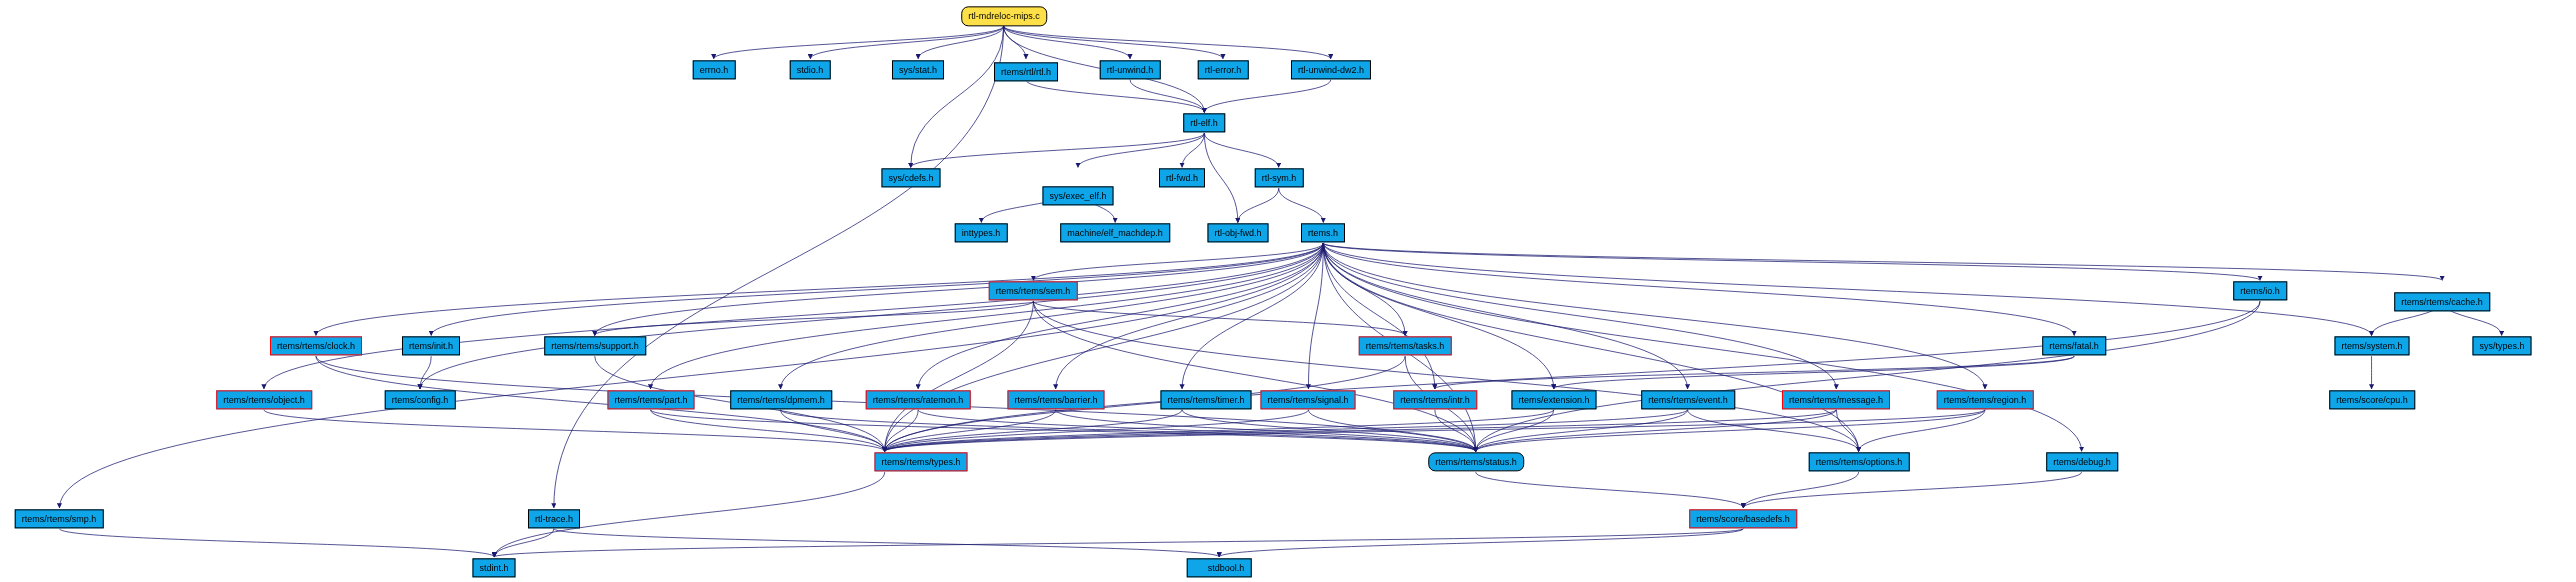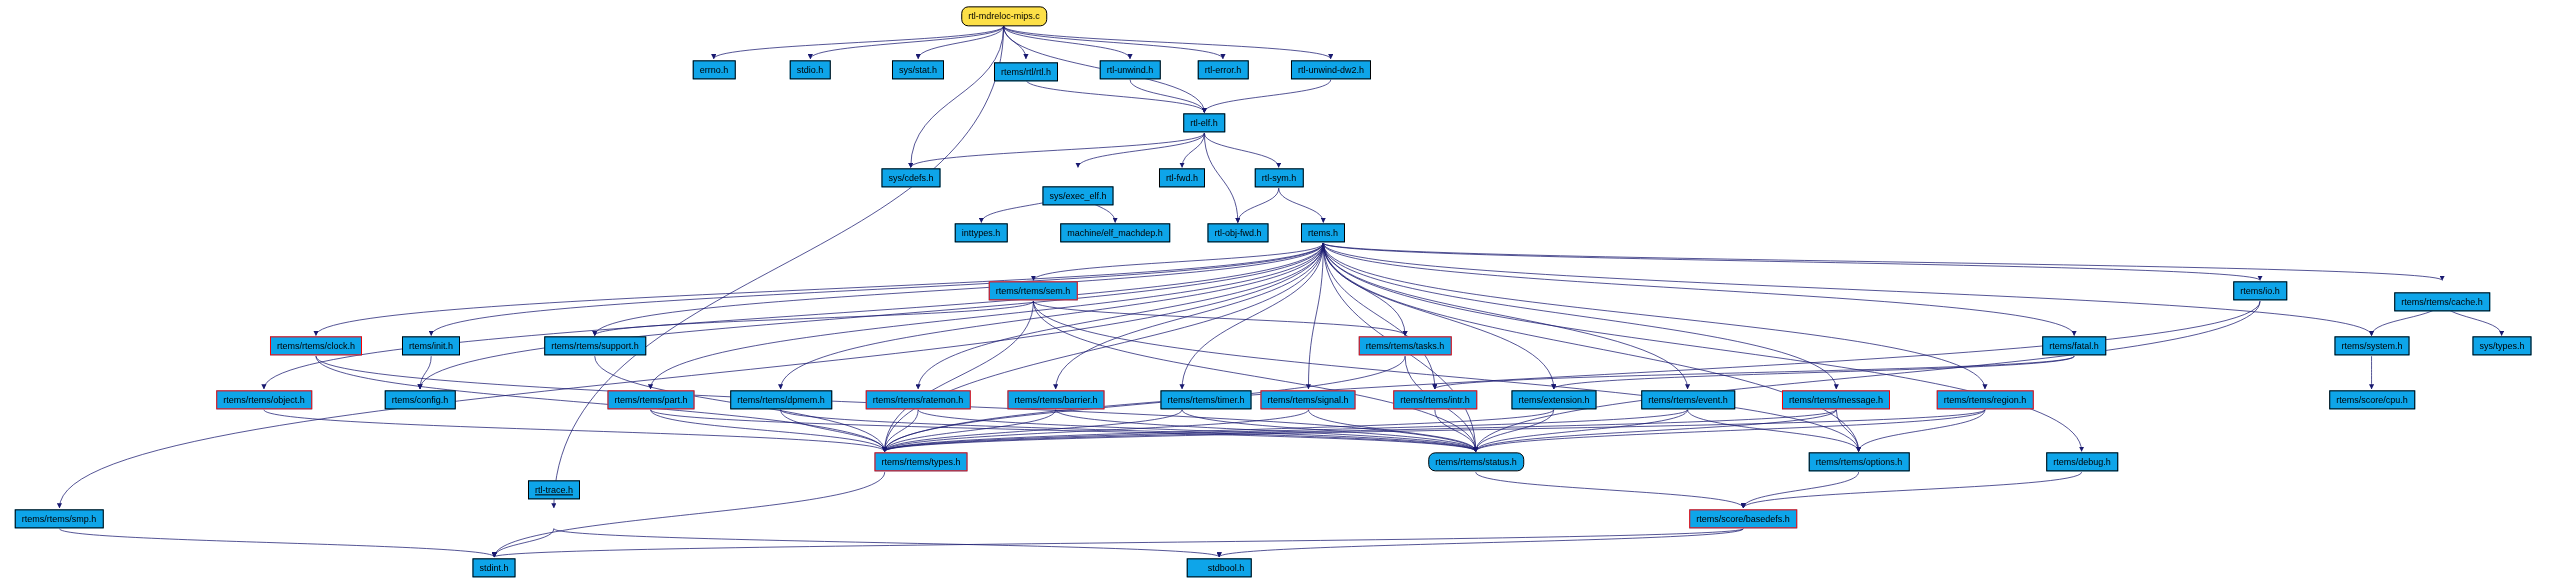--- a/index.html
+++ b/index.html
@@ -199,18 +199,18 @@
     <div class="node" style="left: 1554px; top: 400px;">rtems/extension.h</div>
     <div class="node" style="left: 1688px; top: 400px;">rtems/rtems/event.h</div>
     <div class="node red" style="left: 1836px; top: 400px;">rtems/rtems/message.h</div>
     <div class="node red" style="left: 1985px; top: 400px;">rtems/rtems/region.h</div>
     <div class="node" style="left: 2372px; top: 400px;">rtems/score/cpu.h</div>
     <div class="node red" style="left: 921px; top: 462px;">rtems/rtems/types.h</div>
     <div class="node" style="left: 1476px; top: 462px; border-radius: 7px;">rtems/rtems/status.h</div>
     <div class="node" style="left: 1859px; top: 462px;">rtems/rtems/options.h</div>
     <div class="node" style="left: 2082px; top: 462px;">rtems/debug.h</div>
     <div class="node" style="left: 59px; top: 519px;">rtems/rtems/smp.h</div>
-    <div class="node" style="left: 554px; top: 490px; text-decoration: underline;">rtl-trace.h</div>
+    <div class="node" style="left: 554px; top: 519px;">rtl-trace.h</div>
     <div class="node red" style="left: 1743px; top: 519px;">rtems/score/basedefs.h</div>
     <div class="node" style="left: 494px; top: 568px;">stdint.h</div>
     <div class="node" style="left: 1219px; top: 568px; padding-left: 20px;">stdbool.h</div>
   </div>
 
 
 </body></html>

